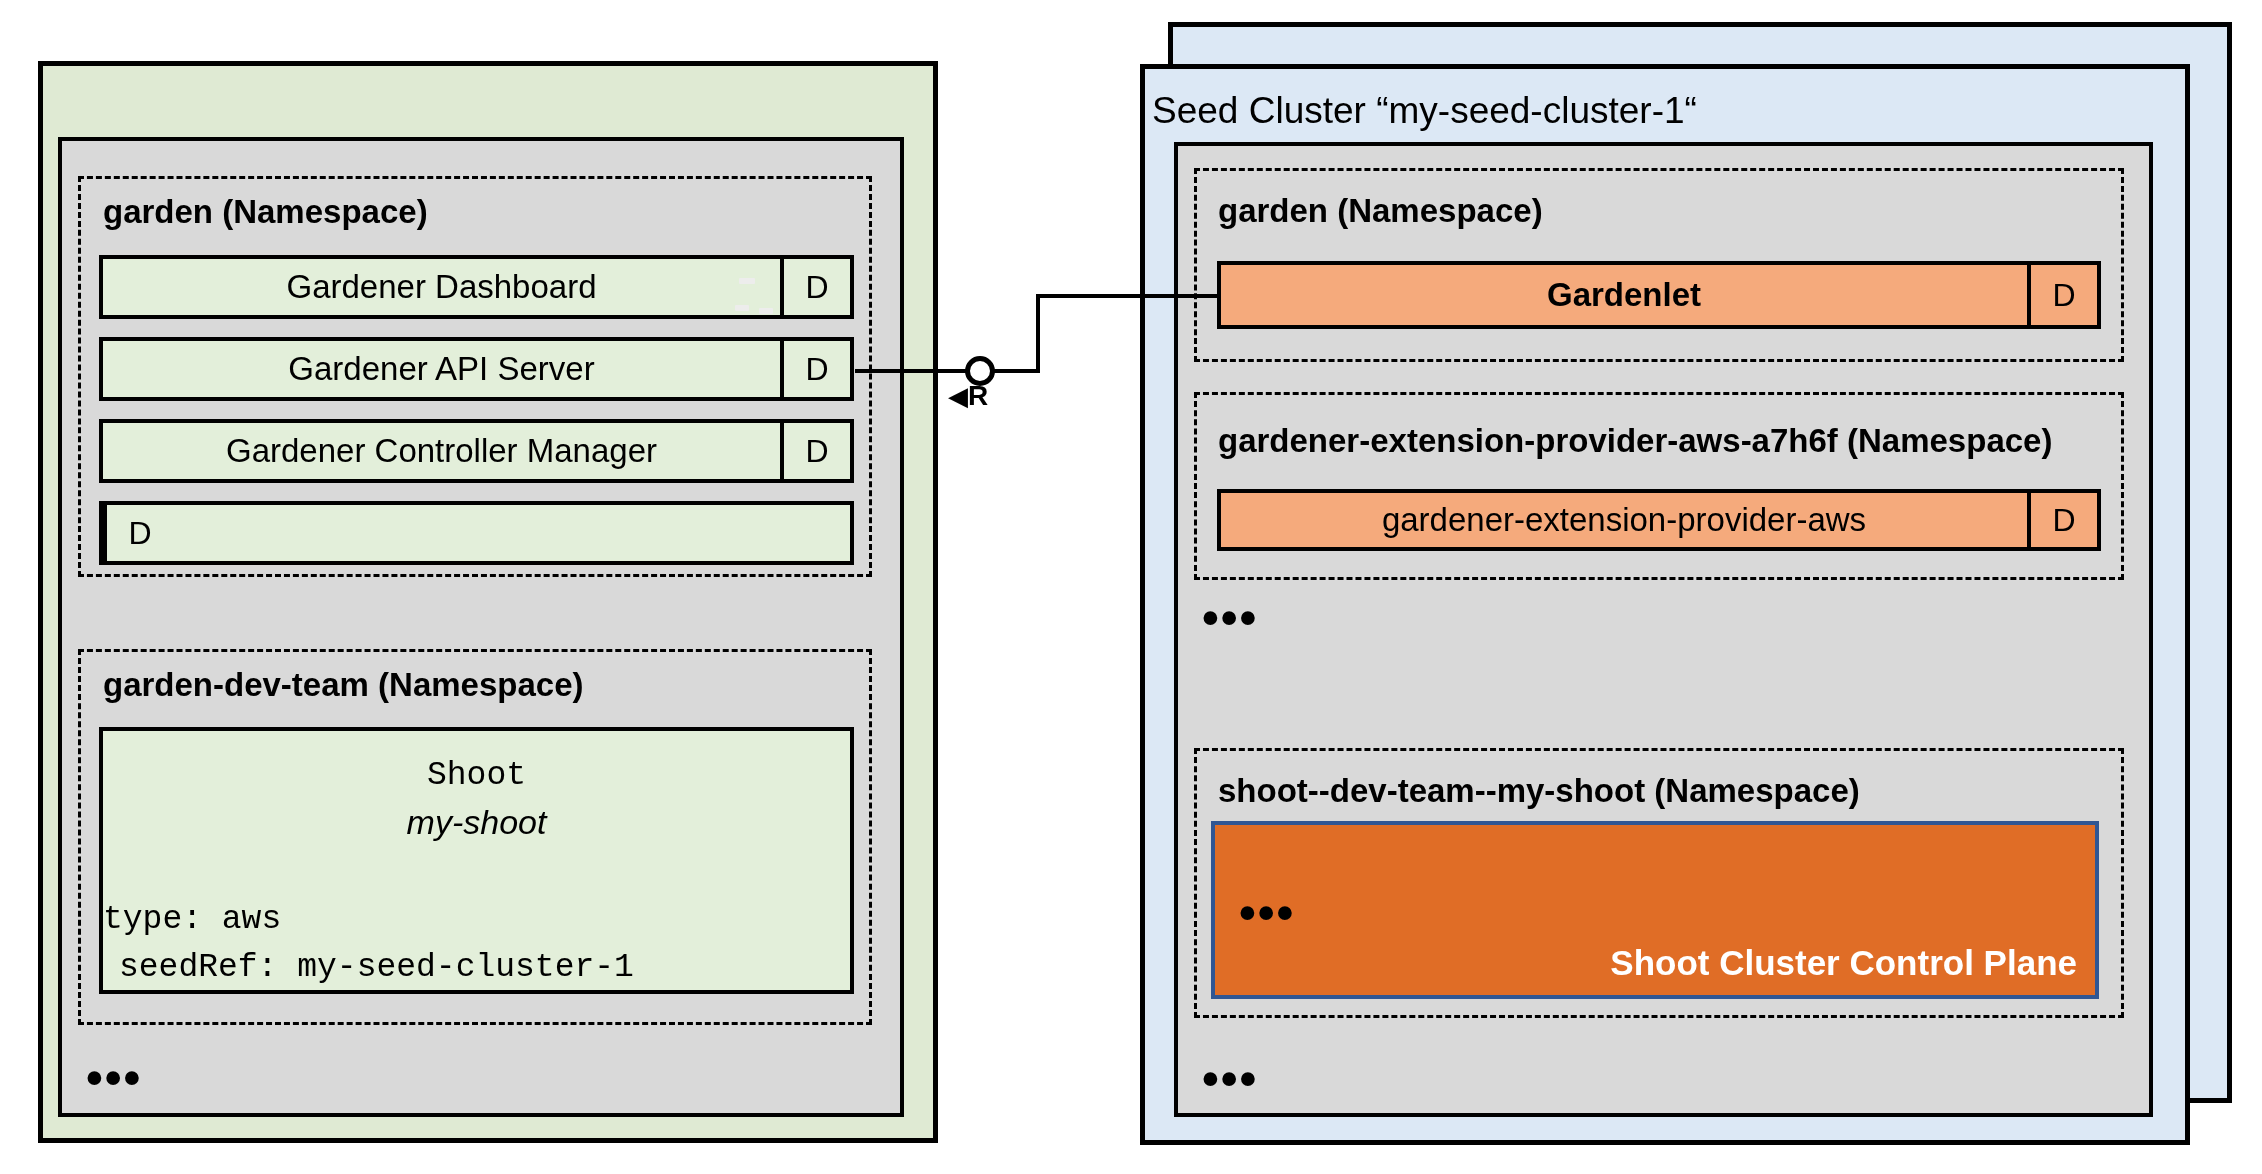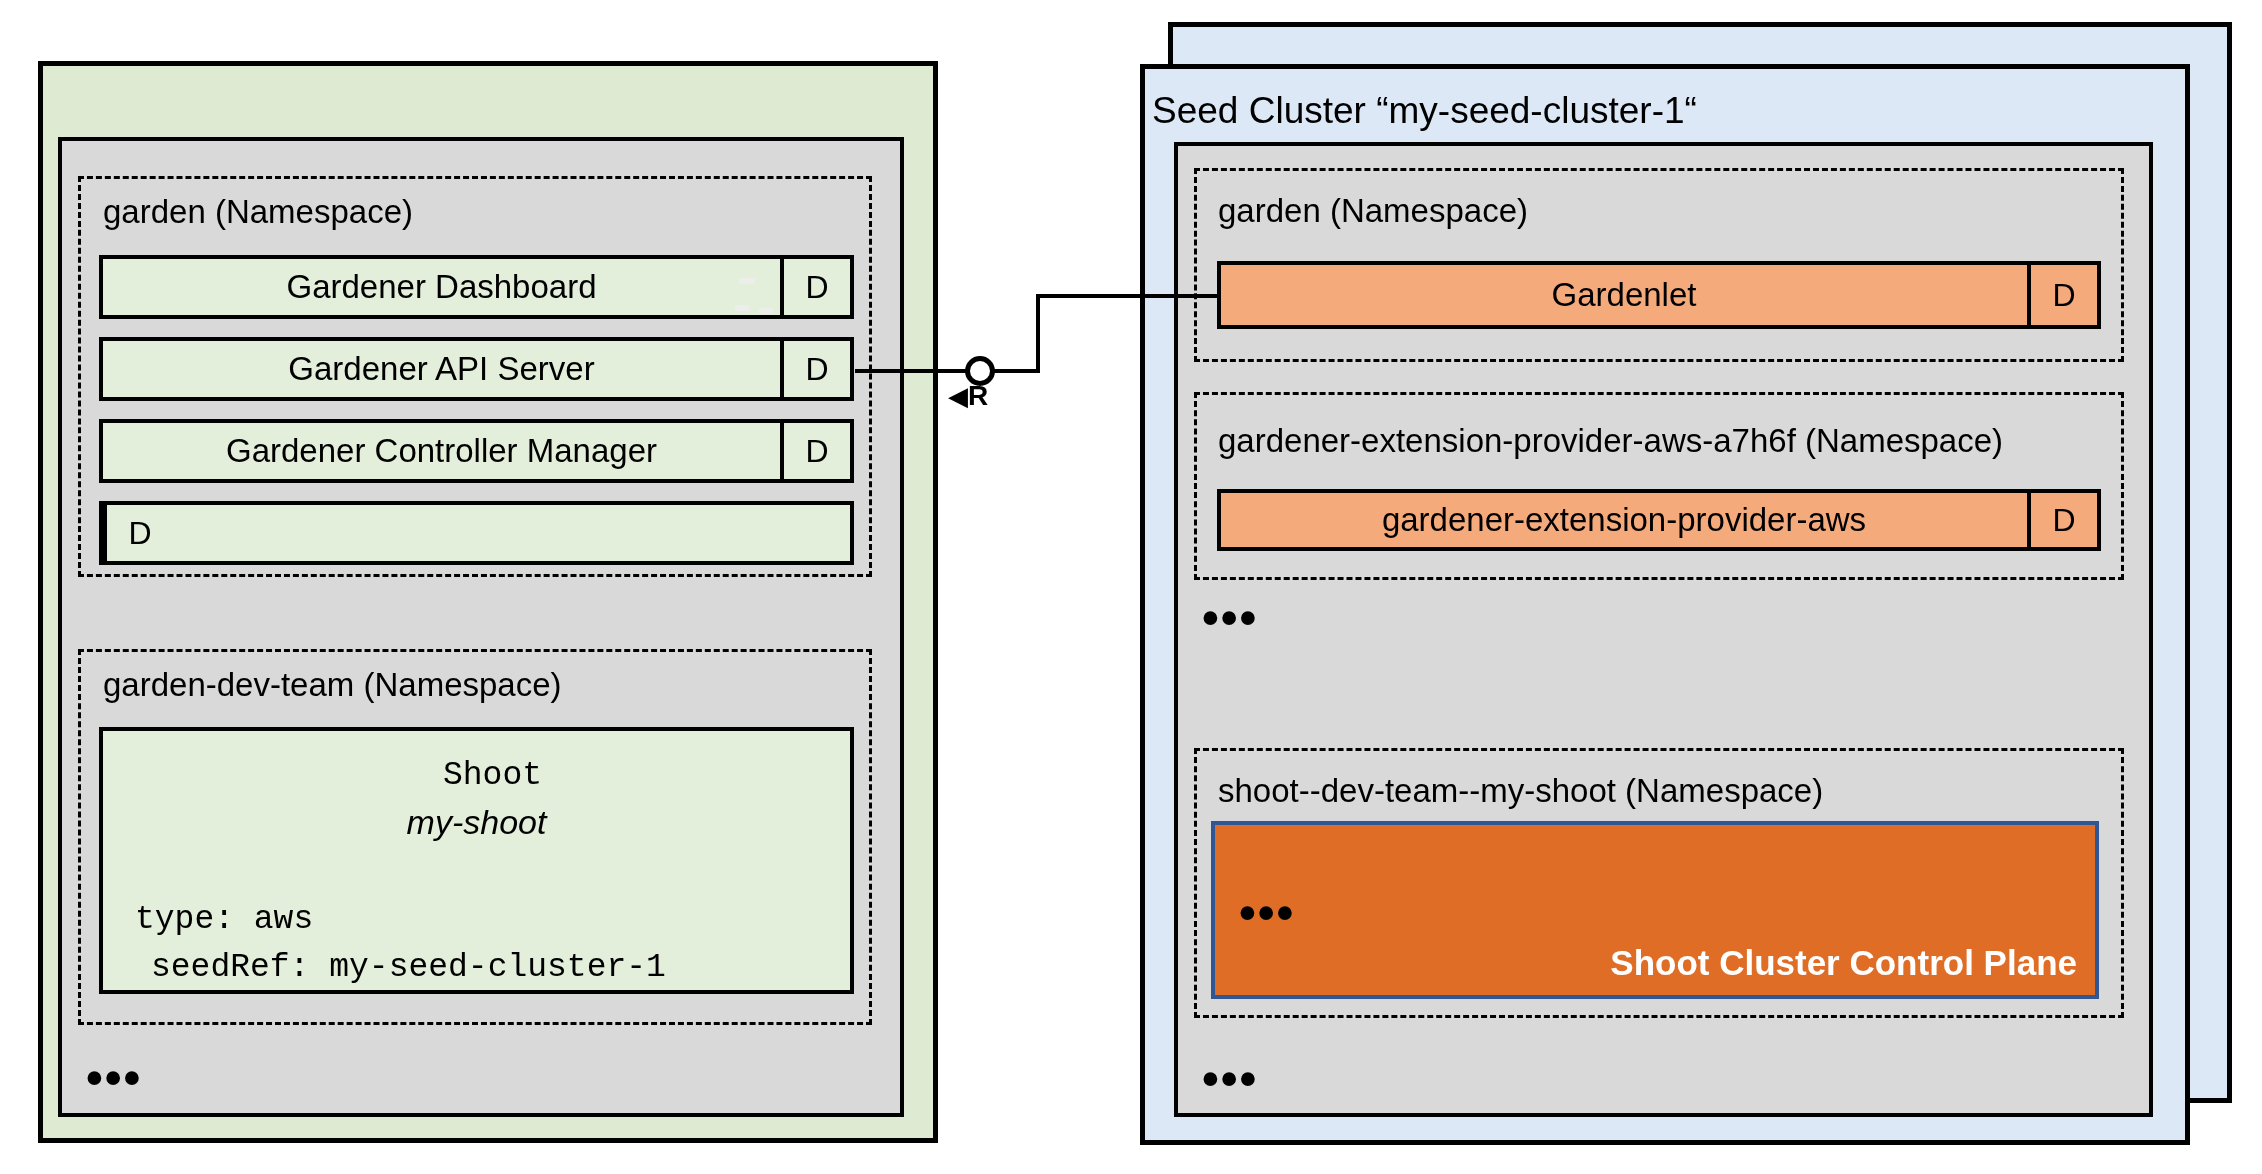--- a/index.html
+++ b/index.html
@@ -11,44 +11,44 @@
     color:#000;
     overflow:hidden;
   }
   .abs{position:absolute;box-sizing:border-box;}
   .cluster{border:5px solid #000;}
   .green-bg{background:#dfead3;}
   .blue-bg{background:#dce8f5;}
   .inner-gray{background:#d9d9d9;border:4px solid #000;}
   .ns{border:3.5px dashed #000;}
   .cluster-title{font-size:37px;line-height:1.15;white-space:nowrap;}
-  .ns-title{font-size:33px;font-weight:normal;line-height:1.1;white-space:nowrap;}
+  .ns-title{font-size:33px;font-weight:bold;line-height:1.1;white-space:nowrap;}
   .comp-row{
     display:flex;align-items:stretch;
     border:4px solid #000;background:#e3efda;
   }
   .comp-row.orange{background:#f5aa7c;}
   .comp-row .lbl{
     flex:1;display:flex;align-items:center;justify-content:center;
     font-size:33px;position:relative;
   }
   .comp-row .badge{
     width:66px;border-left:4px solid #000;
     display:flex;align-items:center;justify-content:center;
     font-size:32px;
   }
-  .bold{font-weight:normal;}
+  .bold{font-weight:bold;}
   .dots{
     font-size:48px;font-weight:bold;letter-spacing:2px;line-height:1;
     white-space:nowrap;
   }
   .shoot-box{
     background:#e3efda;border:4px solid #000;
   }
-  .mono{font-family:"Liberation Mono","DejaVu Sans Mono",monospace;padding-left:32px;}
+  .mono{font-family:"Liberation Mono","DejaVu Sans Mono",monospace;}
   .shoot-kind{font-size:33px;text-align:center;width:100%;}
   .shoot-name{font-size:34px;text-align:center;width:100%;font-style:italic;}
   .shoot-spec{font-size:33px;white-space:pre;}
   .dark-box{
     background:#e06d26;border:4px solid #305693;
   }
   .cp-label{
     color:#ffffff;font-weight:bold;font-size:35px;white-space:nowrap;
   }
   .line{background:#000;}

